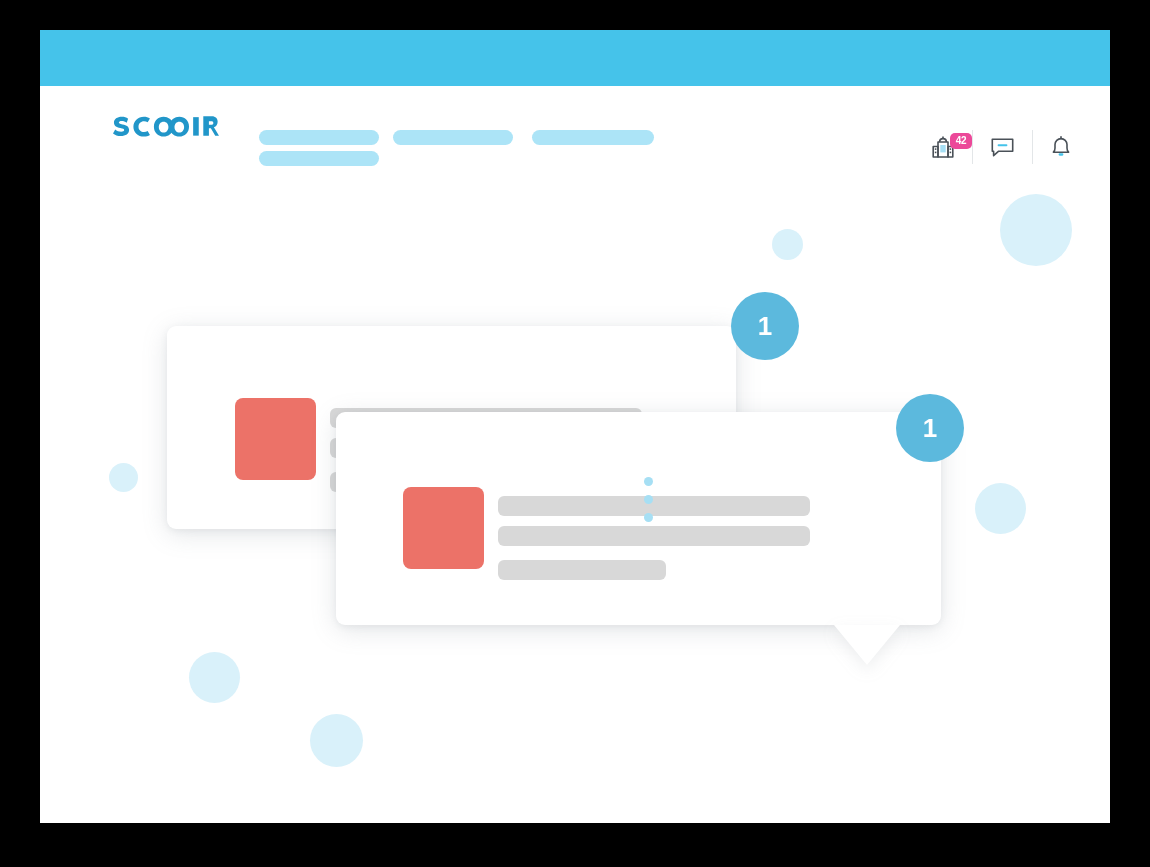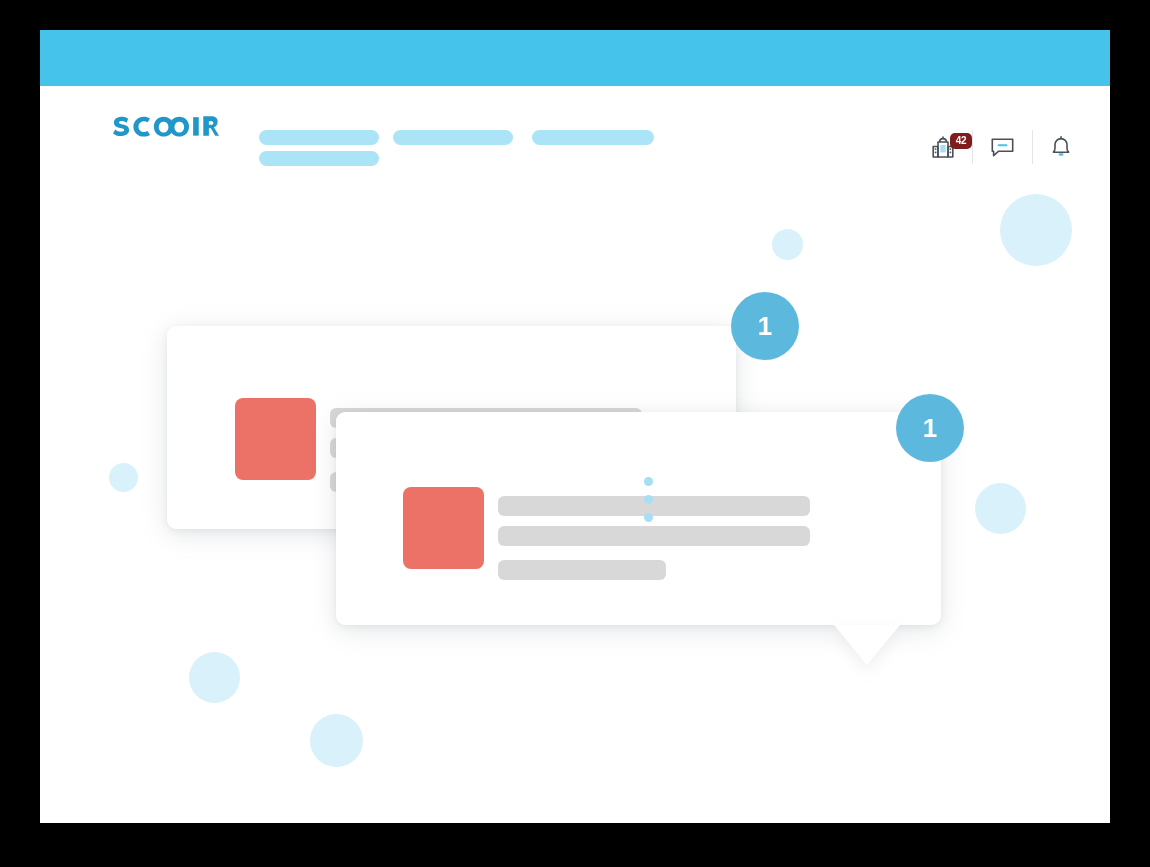--- a/index.html
+++ b/index.html
@@ -98,21 +98,21 @@
   .action-cell svg { display: block; }
 
   #school-badge {
     position: absolute;
     left: 36px;
     top: 3px;
     min-width: 22px;
     height: 16px;
     padding: 0 4px;
     box-sizing: border-box;
-    background: #7f1d1d;
+    background: #ec4899;
     border-radius: 5px;
     color: #ffffff;
     font-size: 10px;
     font-weight: bold;
     line-height: 16px;
     text-align: center;
     letter-spacing: -0.2px;
   }
 
   

